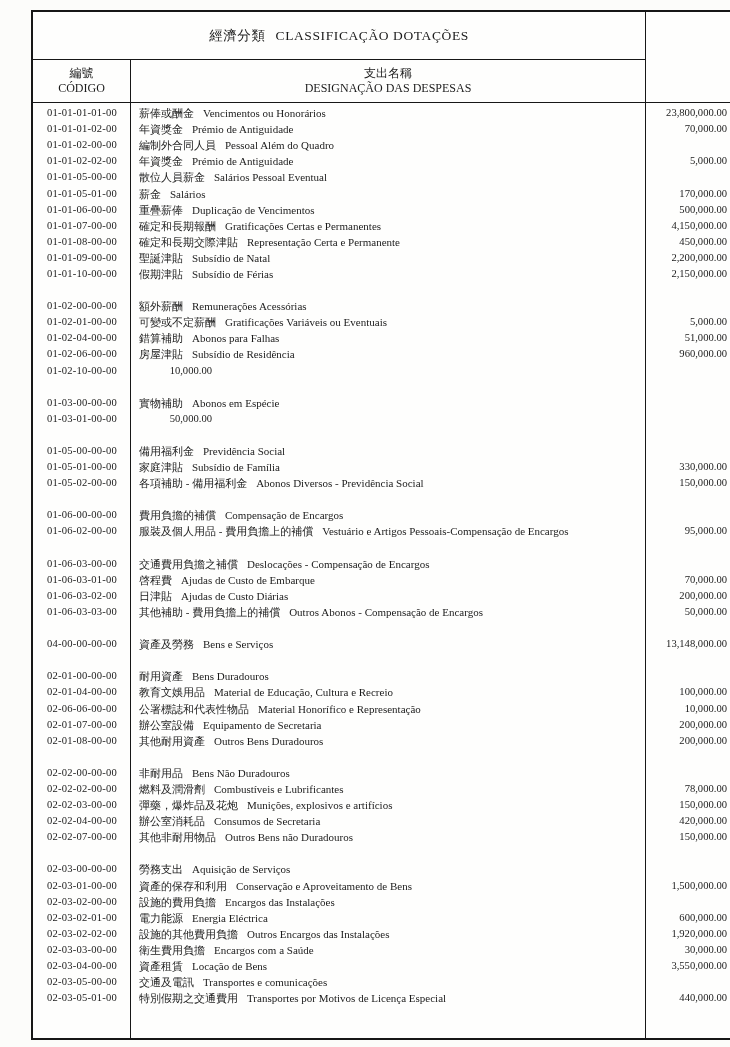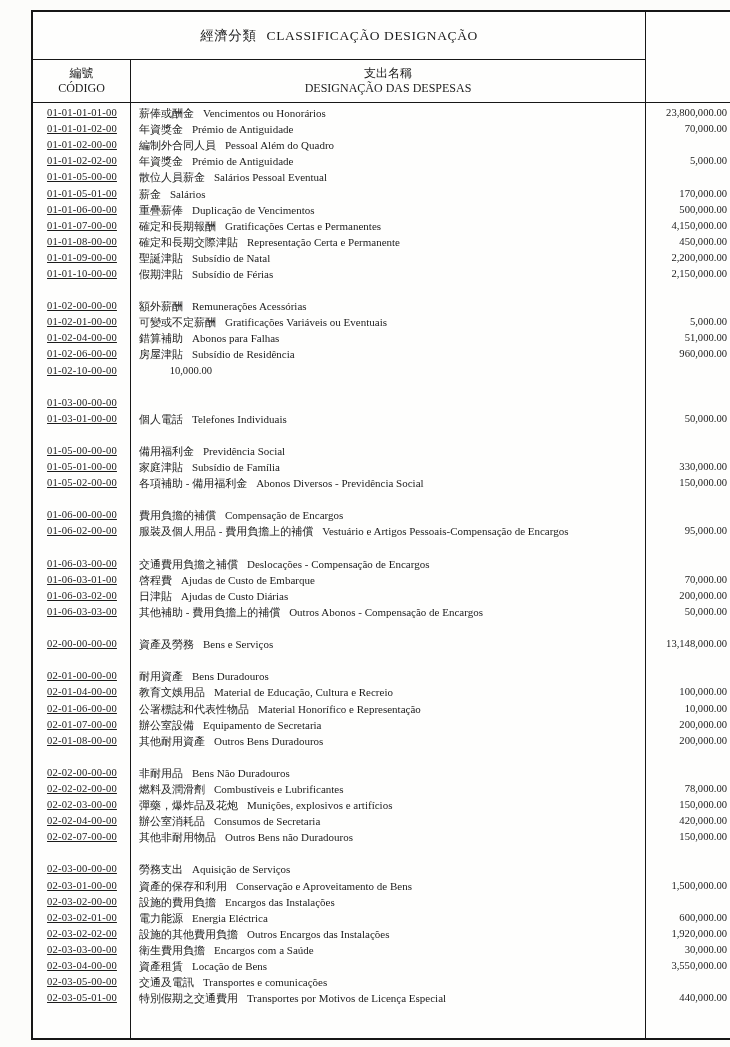--- a/index.html
+++ b/index.html
@@ -54,21 +54,21 @@
   .tbody {
     position: absolute; left: 0; top: 91px; right: 0; bottom: 0;
     padding-top: 2px; overflow: hidden;
   }
   .trow {
     height: 16.1px; display: flex; align-items: center;
     font-size: 11px; line-height: 14px; white-space: nowrap;
   }
   .cell.code {
     width: 98px; flex-shrink: 0; text-align: center;
-    font-size: 10.6px; letter-spacing: 0.2px; text-decoration: underline;
+    font-size: 10.6px; letter-spacing: 0.2px;
   }
   .cell.desig {
     flex: 1; padding-left: 8px; overflow: hidden;
   }
   .cell.desig .zh { margin-right: 9px; }
   .cell.amount {
     width: 86px; flex-shrink: 0; text-align: right; padding-right: 5px;
     font-size: 10.6px;
   }
 </style>
@@ -79,21 +79,21 @@
   <div class="table">
     <div class="table-inner">
 
       <div class="vline vline-amount"></div>
       <div class="vline vline-code"></div>
       <div class="hline hline-title"></div>
       <div class="hline hline-cols"></div>
 
       <div class="title-cell">
         <span class="zh">經濟分類</span>
-        <span class="pt">CLASSIFICAÇÃO DESIGNAÇÃO</span>
+        <span class="pt">CLASSIFICAÇÃO DOTAÇÕES</span>
       </div>
 
       <div class="head-code">
         <span>編號</span>
         <span>CÓDIGO</span>
       </div>
 
       <div class="head-desig">
         <span>支出名稱</span>
         <span>DESIGNAÇÃO DAS DESPESAS</span>
@@ -177,25 +177,25 @@
             <span class="cell desig"><span class="zh">房屋津貼</span><span class="pt">Subsídio de Residência</span></span>
             <span class="cell amount">960,000.00</span>
           </div>
           <div class="trow">
             <span class="cell code">01-02-10-00-00</span>
             <span class="cell amount">10,000.00</span>
           </div>
           <div class="trow"></div>
           <div class="trow">
             <span class="cell code">01-03-00-00-00</span>
+            <span class="cell desig"><span class="zh">實物補助</span><span class="pt">Abonos em Espécie</span></span>
             <span class="cell amount"></span>
           </div>
           <div class="trow">
             <span class="cell code">01-03-01-00-00</span>
-            <span class="cell desig"><span class="zh">個人電話</span><span class="pt">Telefones Individuais</span></span>
             <span class="cell amount">50,000.00</span>
           </div>
           <div class="trow"></div>
           <div class="trow">
             <span class="cell code">01-05-00-00-00</span>
             <span class="cell desig"><span class="zh">備用福利金</span><span class="pt">Previdência Social</span></span>
             <span class="cell amount"></span>
           </div>
           <div class="trow">
             <span class="cell code">01-05-01-00-00</span>
@@ -234,37 +234,37 @@
             <span class="cell desig"><span class="zh">日津貼</span><span class="pt">Ajudas de Custo Diárias</span></span>
             <span class="cell amount">200,000.00</span>
           </div>
           <div class="trow">
             <span class="cell code">01-06-03-03-00</span>
             <span class="cell desig"><span class="zh">其他補助 - 費用負擔上的補償</span><span class="pt">Outros Abonos - Compensação de Encargos</span></span>
             <span class="cell amount">50,000.00</span>
           </div>
           <div class="trow"></div>
           <div class="trow">
-            <span class="cell code">02-00-00-00-00</span>
+            <span class="cell code">04-00-00-00-00</span>
             <span class="cell desig"><span class="zh">資產及勞務</span><span class="pt">Bens e Serviços</span></span>
             <span class="cell amount">13,148,000.00</span>
           </div>
           <div class="trow"></div>
           <div class="trow">
             <span class="cell code">02-01-00-00-00</span>
             <span class="cell desig"><span class="zh">耐用資產</span><span class="pt">Bens Duradouros</span></span>
             <span class="cell amount"></span>
           </div>
           <div class="trow">
             <span class="cell code">02-01-04-00-00</span>
             <span class="cell desig"><span class="zh">教育文娛用品</span><span class="pt">Material de Educação, Cultura e Recreio</span></span>
             <span class="cell amount">100,000.00</span>
           </div>
           <div class="trow">
-            <span class="cell code">02-01-06-00-00</span>
+            <span class="cell code">02-06-06-00-00</span>
             <span class="cell desig"><span class="zh">公署標誌和代表性物品</span><span class="pt">Material Honorífico e Representação</span></span>
             <span class="cell amount">10,000.00</span>
           </div>
           <div class="trow">
             <span class="cell code">02-01-07-00-00</span>
             <span class="cell desig"><span class="zh">辦公室設備</span><span class="pt">Equipamento de Secretaria</span></span>
             <span class="cell amount">200,000.00</span>
           </div>
           <div class="trow">
             <span class="cell code">02-01-08-00-00</span>

